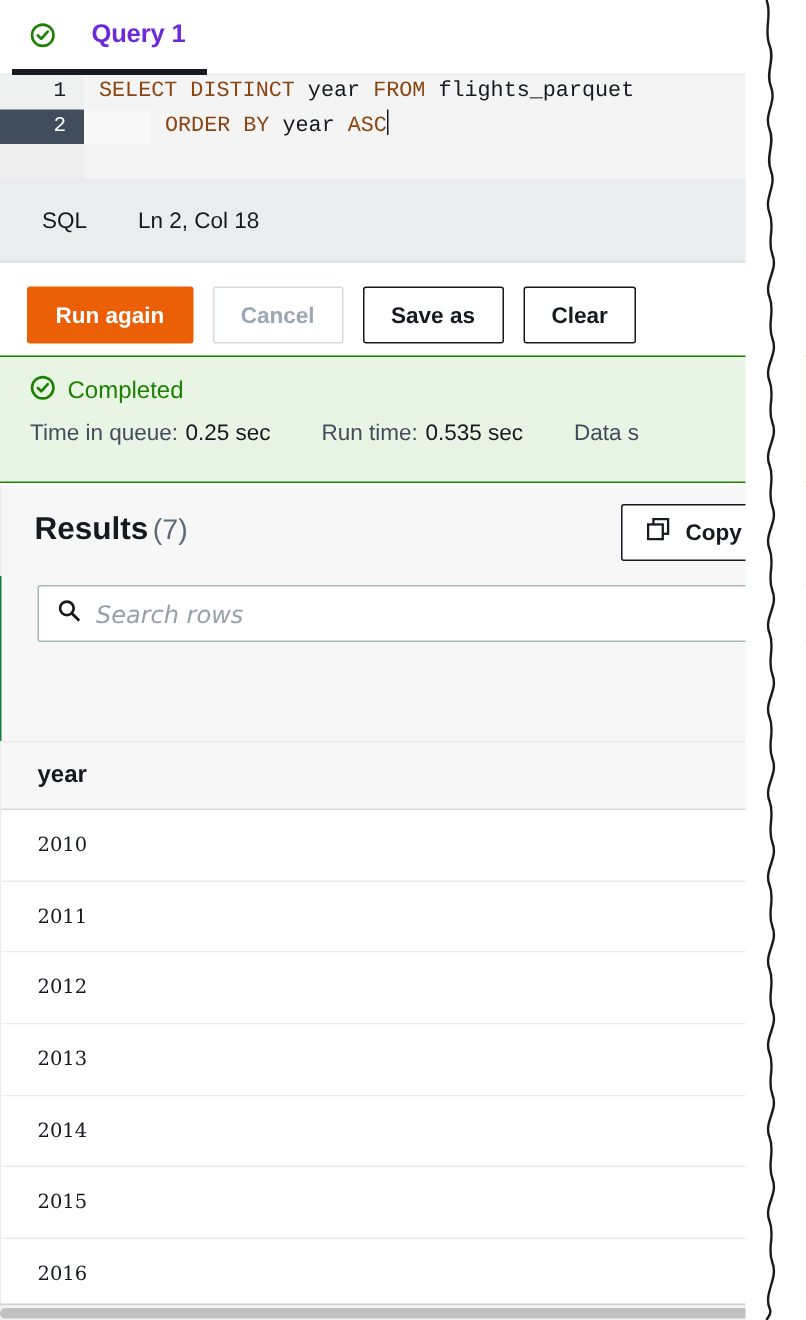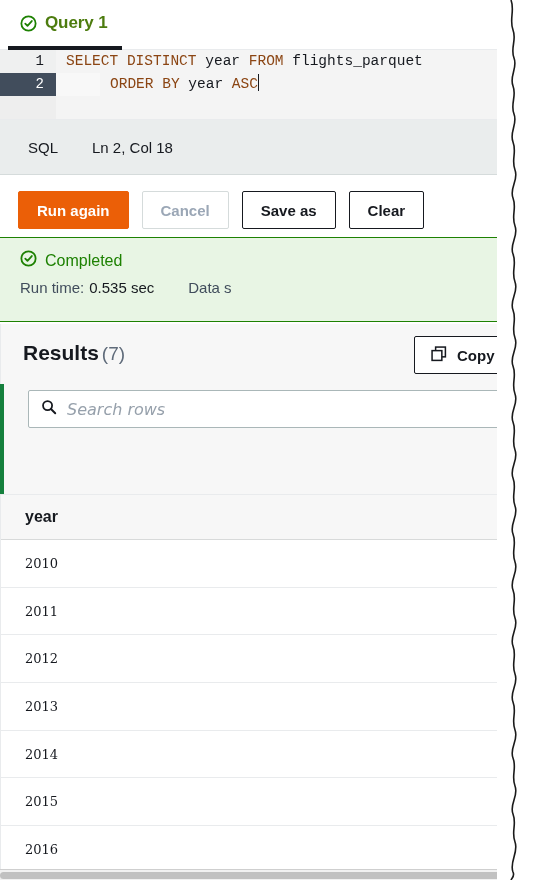--- a/index.html
+++ b/index.html
@@ -39,22 +39,23 @@
     left: 8px; top: 0;
     height: 50px;
     display: flex; align-items: center; gap: 8px;
     padding: 0 14px 0 12px;
     border-bottom: 4px solid #16191f;
     cursor: pointer;
   }
   .tab-label {
     font-size: 17px;
     font-weight: bold;
-    color: #4d7c0f;
+    color: #6d28d9;
     letter-spacing: -0.1px;
+    margin-left: 16px;
   }
   .status-check-svg { display:block; }
 
   
   .editor {
     position: absolute;
     left: 0; top: 50px;
     width: 537px; height: 70px;
     background: #f8f8f8;
     border-bottom: 1px solid #e9ebed;
@@ -214,21 +215,21 @@
     font-size: 15px; font-weight: bold; color: #16191f;
     cursor: pointer;
     z-index: 5;
   }
 
   .search-wrap {
     position: absolute;
     left: 0; top: 384px;
     width: 537px; height: 110px;
     background: #f7f7f7;
-    border-left: 4px solid #15803d;
+    border-left: 1px solid #15803d;
     text-align: center;
   }
   .search-box {
     position: absolute;
     left: 24px; top: 6px;
     width: 600px; height: 38px;
     background: #ffffff;
     border: 1px solid #aab7b8;
     border-radius: 2px;
     display: flex; align-items: center;
@@ -335,20 +336,21 @@
     <div class="banner-head">
       <span>
         <svg width="17" height="17" viewBox="0 0 20 20">
           <circle cx="10" cy="10" r="8.4" fill="none" stroke="#1d8102" stroke-width="2.1"></circle>
           <path d="M6.2 10.2 L8.8 12.8 L13.9 7.1" fill="none" stroke="#1d8102" stroke-width="2.1" stroke-linecap="round" stroke-linejoin="round"></path>
         </svg>
       </span>
       <span class="banner-head-text">Completed</span>
     </div>
     <div class="banner-stats">
+      <span class="stat"><span class="stat-label">Time in queue:</span><span class="stat-value">0.25 sec</span></span>
       <span class="stat"><span class="stat-label">Run time:</span><span class="stat-value">0.535 sec</span></span>
       <span class="stat"><span class="stat-label">Data s</span></span>
     </div>
   </div>
 
   <div class="results-head">
     <div class="results-title">
       <span>Results</span><span class="results-count">(7)</span>
     </div>
   </div>

